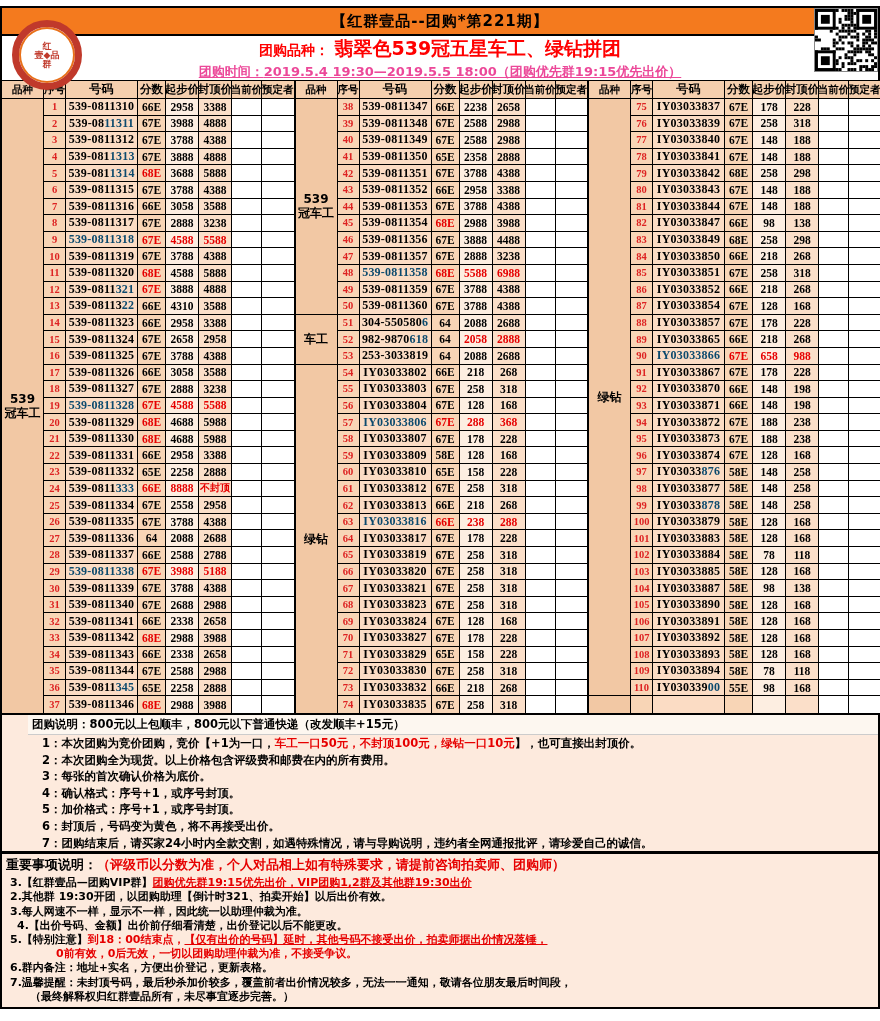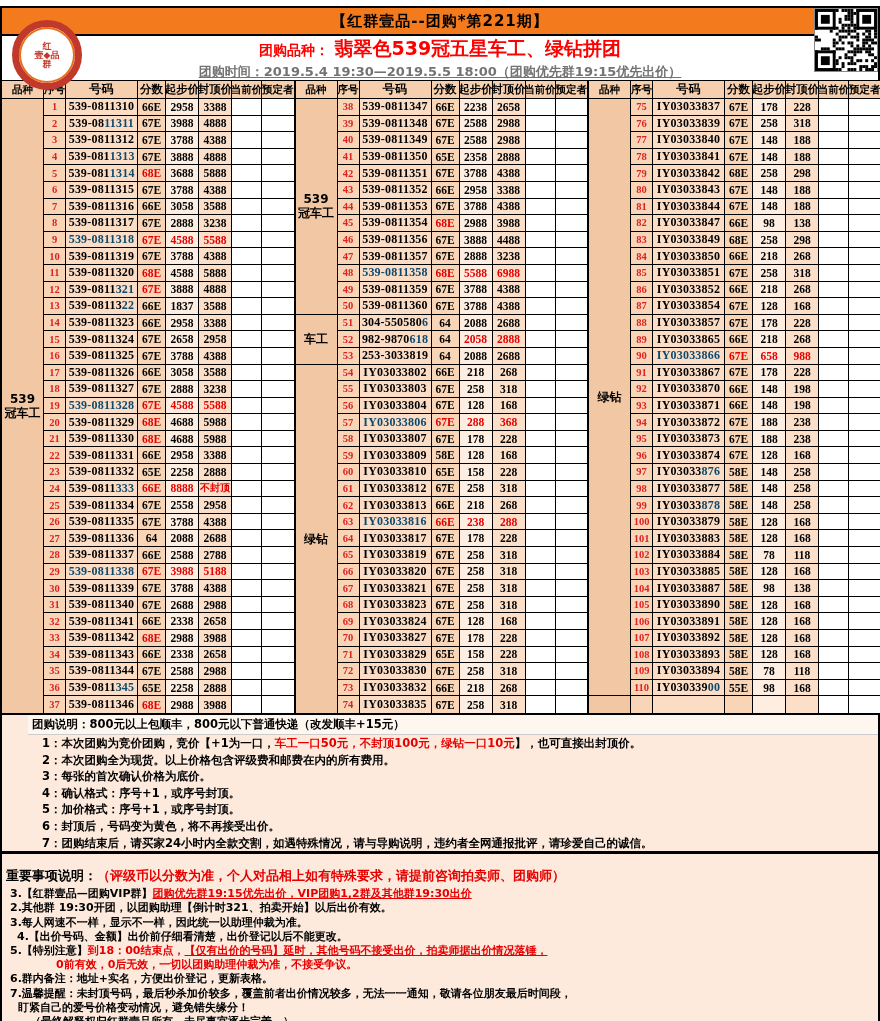--- a/index.html
+++ b/index.html
@@ -8,21 +8,21 @@
   #sheet{width:876px;margin:0 auto;border:2px solid #000;background:#fff;}
   
   .banner{height:26px;background:#f47a1e;border-bottom:2px solid #000;display:flex;align-items:center;justify-content:center;}
   .banner-title{font-weight:bold;font-size:15px;color:#000;letter-spacing:1px;}
   
   .head-band{height:44px;position:relative;border-bottom:1px solid #000;background:#fff;overflow:visible;}
   .head-center{position:absolute;left:130px;right:130px;top:0;height:100%;display:flex;flex-direction:column;align-items:center;justify-content:center;gap:1px;}
   .variety-line{color:#f00;font-weight:bold;white-space:nowrap;}
   .variety-label{font-size:14px;}
   .variety-name{font-size:19px;}
-  .time-line{color:#737373;font-weight:bold;font-size:13px;text-decoration:underline;white-space:nowrap;}
+  .time-line{color:#ec4899;font-weight:bold;font-size:13px;text-decoration:underline;white-space:nowrap;}
   .logo{position:absolute;left:10px;top:-16px;width:56px;height:56px;border-radius:50%;
         border:7px solid #c0392b;background:#fff;
         box-shadow:0 0 0 2px #e8701a inset;display:flex;align-items:center;justify-content:center;z-index:3;}
   .logo-inner{color:#c0392b;font-weight:bold;font-size:9px;line-height:9px;text-align:center;white-space:pre-line;}
   .qr{position:absolute;right:0px;top:-28px;width:62px;height:62px;background:#fff;z-index:3;border:1px solid #888;}
   
   #tables{display:flex;}
   .gtable{flex:1;border-left:2px solid #000;display:flex;flex-direction:column;}
   .gtable:first-child{border-left:none;}
   .thead{display:flex;height:17px;border-bottom:1px solid #000;}
@@ -47,21 +47,21 @@
   .c-res{flex:1;background:#fff;border-right:none;}
   .th.c-sn,.th.c-num,.th.c-score,.th.c-start,.th.c-cap,.th.c-cur,.th.c-res,.th.c-var{background:#f5cfae;color:#000;}
   .th.c-var{width:42px;}
   .red, .td .red{color:#e60000;}
   .num-red{color:#0c4a6e;}
   
   .notes1{border-top:2px solid #000;background:#fdeadd;padding-left:26px;}
   .notes1-header{background:#fdf7f0;border-bottom:1px solid #ccc;padding:2px 4px;font-weight:bold;font-size:11.5px;color:#000;}
   .note-line{padding:0 4px 0 14px;line-height:16.6px;font-size:11.5px;font-weight:bold;color:#000;white-space:nowrap;overflow:hidden;}
   .notes2{border-top:3px solid #000;background:#fdeadd;padding-bottom:3px;}
-  .notes2-title{padding:2px 4px;font-weight:bold;font-size:13px;color:#000;white-space:nowrap;margin-top:11px;}
+  .notes2-title{padding:2px 4px;font-weight:bold;font-size:13px;color:#000;white-space:nowrap;}
   .n2-line{padding:0 4px 0 8px;line-height:14.2px;font-size:11px;font-weight:bold;color:#000;white-space:nowrap;overflow:hidden;}
   .udl{text-decoration:underline;}
   span.red{color:#e60000;}
 </style>
 </head>
 <body>
 
 <div id="page">
   <div id="sheet">
 
@@ -387,21 +387,21 @@
                 <div class="td c-cur"></div>
                 <div class="td c-res"></div>
               </div>
               <div class="trow">
                 <div class="td c-sn">13</div>
                 <div class="td c-num">
                   <span>539-08113</span>
                   <span class="num-red">22</span>
                 </div>
                 <div class="td c-score">66E</div>
-                <div class="td c-start">1837</div>
+                <div class="td c-start">4310</div>
                 <div class="td c-cap">3588</div>
                 <div class="td c-cur"></div>
                 <div class="td c-res"></div>
               </div>
               <div class="trow">
                 <div class="td c-sn">14</div>
                 <div class="td c-num">
                   <span>539-0811323</span>
                 </div>
                 <div class="td c-score">66E</div>
@@ -1545,20 +1545,19 @@
       <div class="notes2-title" id="n2t"><span>重要事项说明：</span><span class="red">（评级币以分数为准，个人对品相上如有特殊要求，请提前咨询拍卖师、团购师）</span></div>
       <div id="n2lines">
           <div class="n2-line" style="padding-left: 8px;"><span>3.【红群壹品—团购VIP群】</span><span class="red udl">团购优先群19:15优先出价，VIP团购1,2群及其他群19:30出价</span></div>
           <div class="n2-line" style="padding-left: 8px;"><span>2.其他群 19:30开团，以团购助理【倒计时321、拍卖开始】以后出价有效。</span></div>
           <div class="n2-line" style="padding-left: 8px;"><span>3.每人网速不一样，显示不一样，因此统一以助理仲裁为准。</span></div>
           <div class="n2-line" style="padding-left: 15px;"><span>4.【出价号码、金额】出价前仔细看清楚，出价登记以后不能更改。</span></div>
           <div class="n2-line" style="padding-left: 8px;"><span>5.【特别注意】</span><span class="red">到18：00结束点，</span><span class="red udl">【仅有出价的号码】延时，其他号码不接受出价，拍卖师据出价情况落锤，</span></div>
           <div class="n2-line" style="padding-left: 54px;"><span class="red">0前有效，0后无效，一切以团购助理仲裁为准，不接受争议。</span></div>
           <div class="n2-line" style="padding-left: 8px;"><span>6.群内备注：地址+实名，方便出价登记，更新表格。</span></div>
           <div class="n2-line" style="padding-left: 8px;"><span>7.温馨提醒：未封顶号码，最后秒杀加价较多，覆盖前者出价情况较多，无法一一通知，敬请各位朋友最后时间段，</span></div>
-          <div class="n2-line" style="padding-left: 16px;"><span>盯紧自己的爱号价格变动情况，避免错失缘分！</span></div>
           <div class="n2-line" style="padding-left: 28px;"><span>（最终解释权归红群壹品所有，未尽事宜逐步完善。）</span></div>
         </div>
     </div>
 
   </div>
 
 </div>
 
 </body></html>

